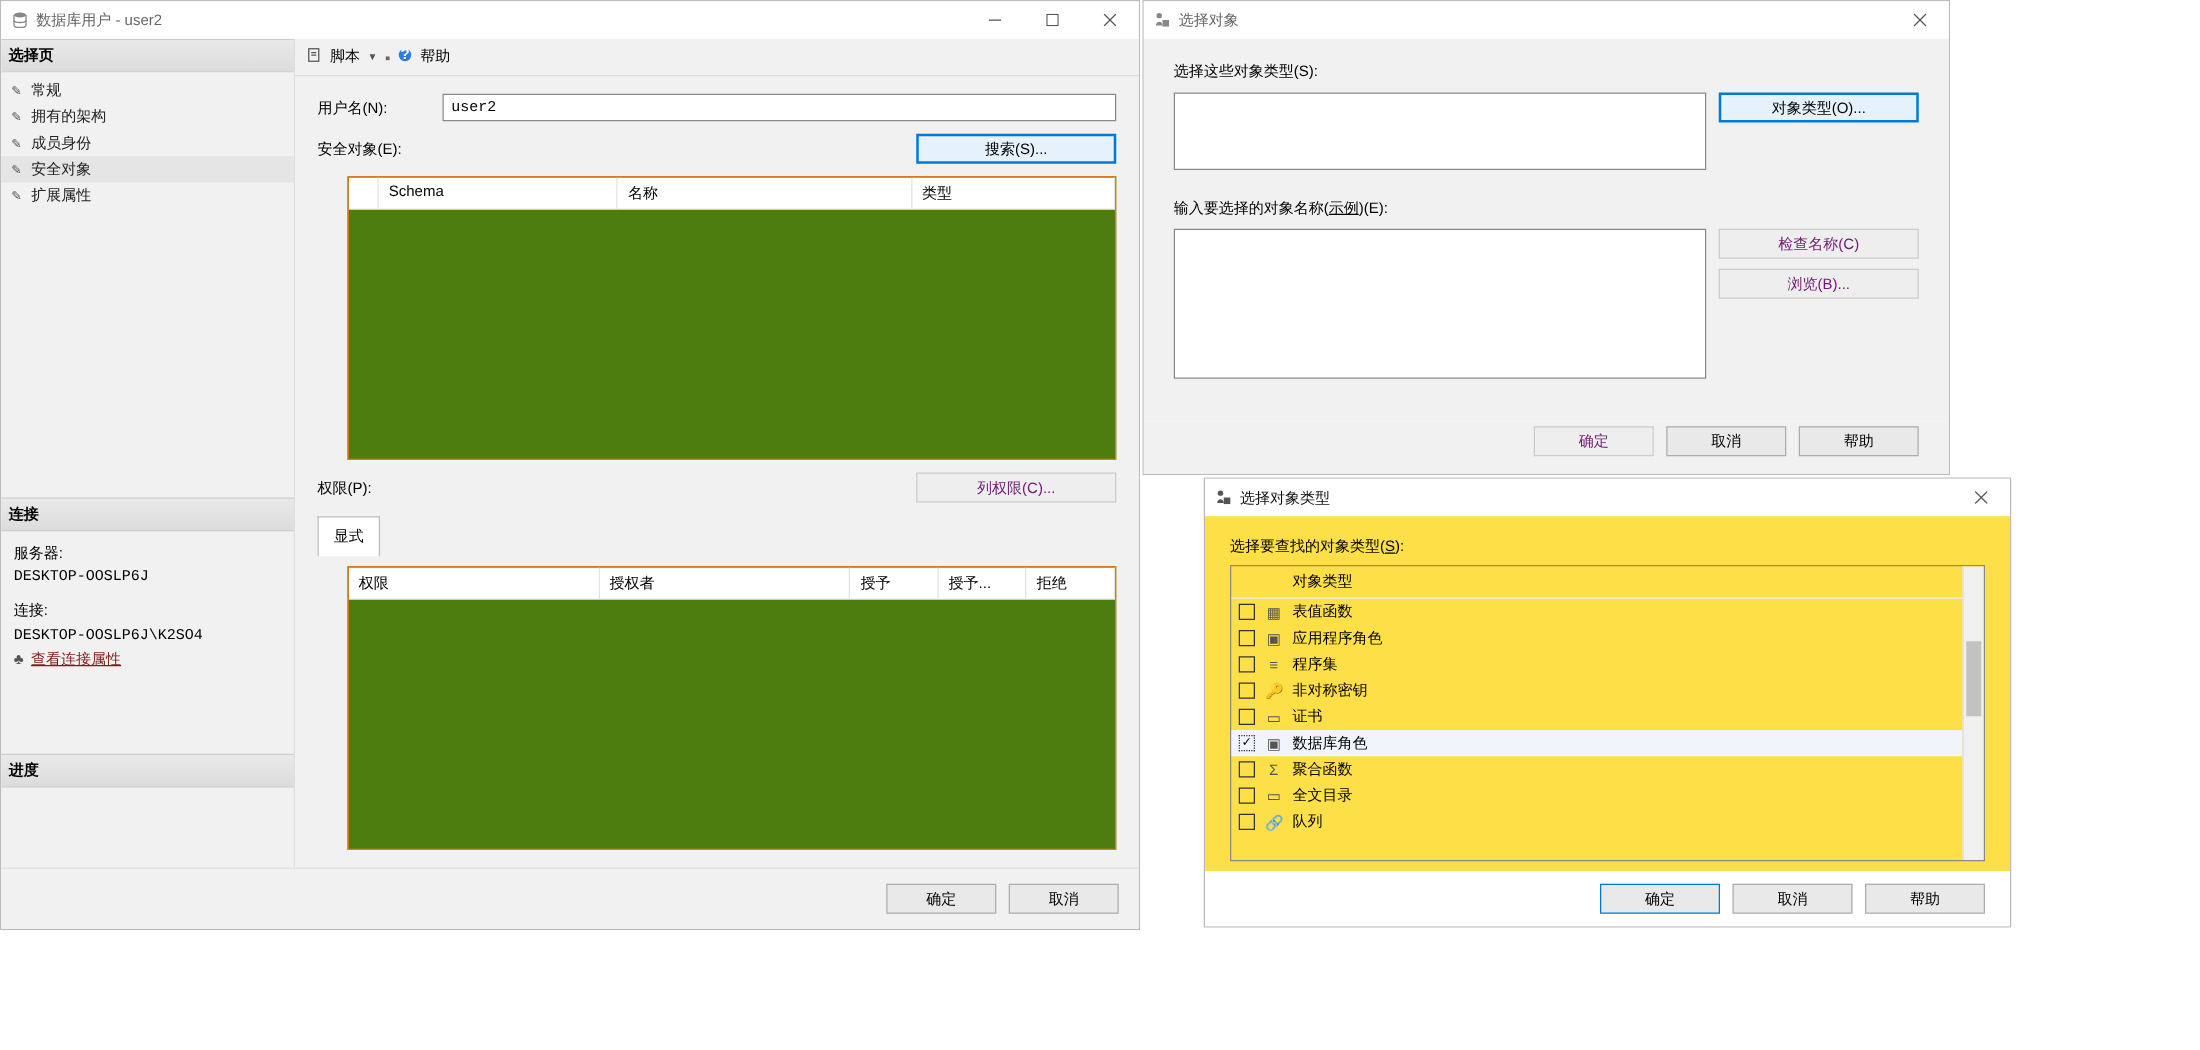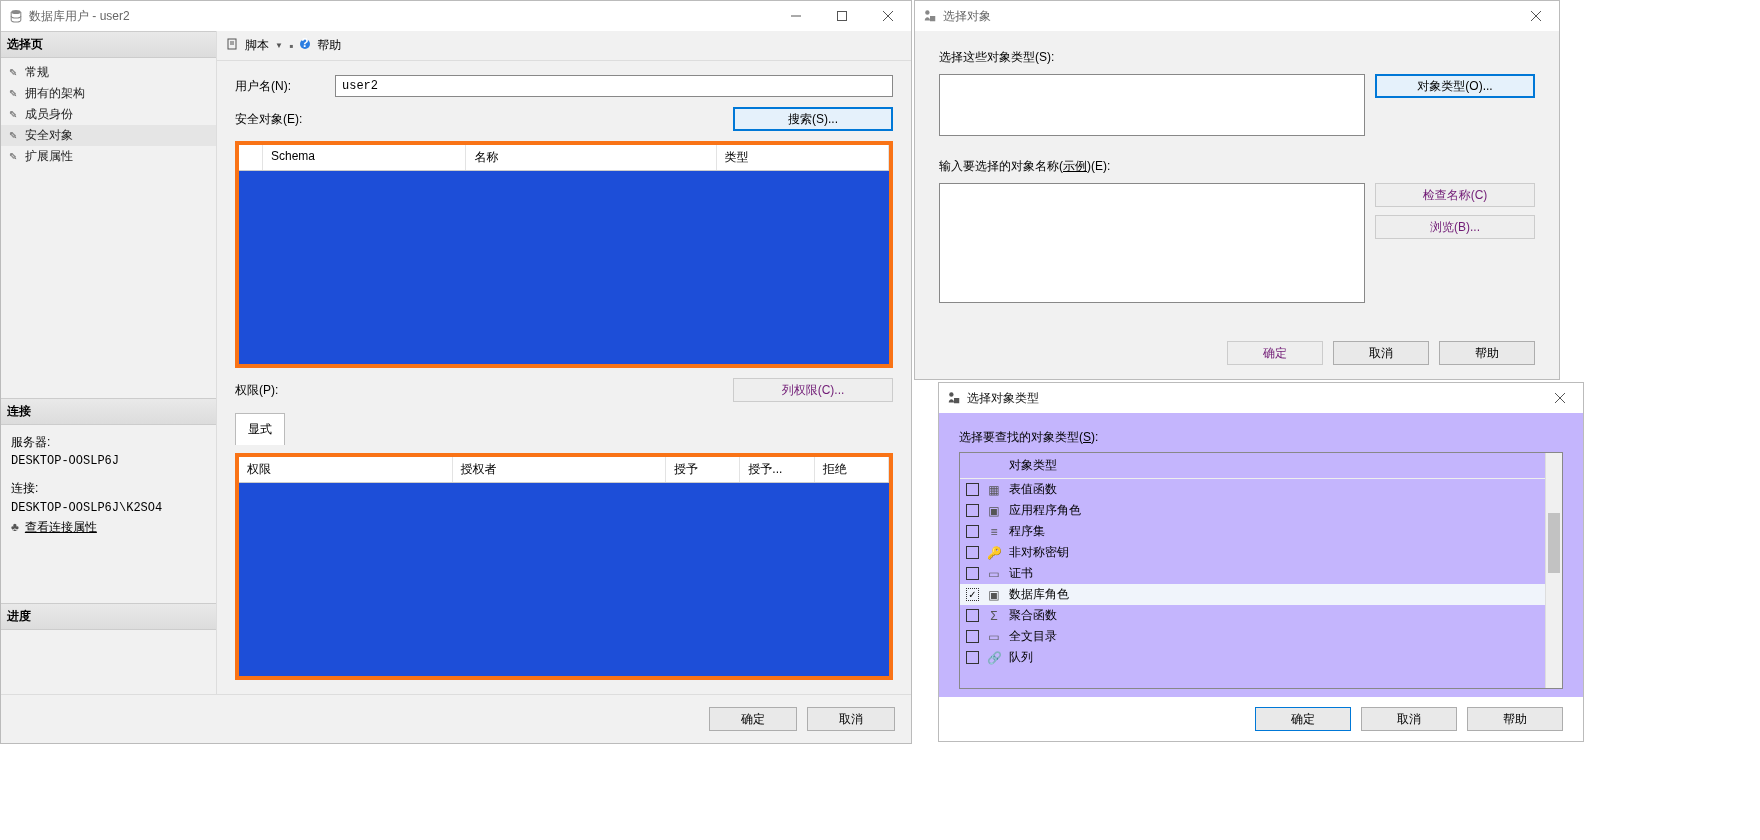--- a/index.html
+++ b/index.html
@@ -9,72 +9,72 @@
 .titlebar-left { display: flex; align-items: center; gap: 6px; color: #555; }
 .titlebar-icon svg { width: 14px; height: 14px; display: block; }
 .titlebar-title { color: #666; }
 .win-controls { display: flex; }
 .win-btn { width: 46px; height: 30px; display: flex; align-items: center; justify-content: center; color: #555; }
 .win-btn svg { width: 10px; height: 10px; stroke: #555; stroke-width: 1; fill: none; }
 
 
 #main-window { left: 0; top: 0; width: 912px; height: 744px; }
 #main-body { flex: 1; display: flex; overflow: hidden; }
-#sidebar { width: 216px; background: #f1f1f1; display: flex; flex-direction: column; border-right: 1px solid #ddd; }
+#sidebar { width: 235px; background: #f1f1f1; display: flex; flex-direction: column; border-right: 1px solid #ddd; }
 .side-header { background: linear-gradient(#e9e9e9,#dcdcdc); padding: 4px 6px; font-weight: bold; border-bottom: 1px solid #ccc; border-top: 1px solid #ccc; }
 .side-section { flex: 0 0 auto; }
 .page-list { background: #f1f1f1; padding: 4px 0; }
 .page-item { display: flex; align-items: center; gap: 4px; padding: 2px 8px; color: #222; cursor: default; }
 .page-item.selected { background: #e5e5e5; }
 .page-item .glyph { color: #555; font-size: 10px; width: 12px; }
 #side-pages { height: 340px; }
 #side-conn-body { padding: 8px 10px; line-height: 1.6; height: 178px; }
-.link { color: #000000; text-decoration: underline; }
+.link { color: #7f1d1d; text-decoration: underline; }
 .example-link { color: #000000; text-decoration: underline; }
 #side-progress-body { padding: 10px; display: flex; align-items: center; gap: 10px; height: 60px; }
 .spinner { width: 20px; height: 20px; border: 2px dotted #bbb; border-radius: 50%; }
 
 #content { flex: 1; display: flex; flex-direction: column; background: #f1f1f1; }
 #toolbar { display: flex; align-items: center; gap: 6px; padding: 6px 10px; background: #f1f1f1; border-bottom: 1px solid #ddd; }
 #toolbar .icon svg { width: 12px; height: 12px; }
 #toolbar .sep { color: #666; }
 .drop-arrow { font-size: 8px; color: #555; }
 #content-inner { flex: 1; padding: 14px 18px; display: flex; flex-direction: column; gap: 10px; overflow: hidden; }
 .form-row { display: flex; align-items: center; gap: 10px; }
 .form-label { min-width: 90px; }
 .text-input { flex: 1; height: 22px; padding: 2px 6px; border: 1px solid #888; background: #fff; font-family: "Courier New", monospace; }
 .row-between { display: flex; justify-content: space-between; align-items: center; }
 .btn { min-width: 88px; height: 24px; padding: 0 4px; background: #e9e9e9; border: 1px solid #adadad; cursor: default; text-align: center; }
 .btn.primary { border: 2px solid #0078d7; background: #e5f1fb; }
 .btn.default-btn { border: 1px solid #0078d7; }
 .btn:disabled, .btn.disabled { color: #701a75; background: #eee; border-color: #ccc; }
 .btn-wide { min-width: 160px; }
-.grid { background: #1d4ed8; border: 4px solid #f97316; flex: 1; display: flex; flex-direction: column; overflow: hidden; }
+.grid { background: #4d7c0f; border: 1px solid #f97316; flex: 1; display: flex; flex-direction: column; overflow: hidden; margin-left: 24px; }
 .grid-header { display: flex; background: #fff; border-bottom: 1px solid #ccc; }
 .gh { padding: 4px 8px; border-right: 1px solid #e3e3e3; }
 #securables-grid { height: 260px; }
 #perm-grid { height: 170px; }
 .tabbar { display: flex; gap: 0; }
 .tab { padding: 7px 12px; border: 1px solid #bbb; border-bottom: none; background: #fff; position: relative; top: 1px; }
 
 #main-footer { display: flex; justify-content: flex-end; gap: 10px; padding: 12px 16px; background: #f1f1f1; border-top: 1px solid #ddd; }
 
 
 #select-objects-window { left: 914px; top: 0; width: 646px; height: 380px; }
 #so-body { flex: 1; padding: 18px 24px; background: #f1f1f1; display: flex; flex-direction: column; gap: 8px; }
 .multiline-box { width: 100%; background: #fff; border: 1px solid #888; }
 #so-typebox { height: 62px; }
 #so-namesrow { display: flex; gap: 10px; }
 #so-namebox { flex: 1; height: 120px; }
 #so-sidebtns { display: flex; flex-direction: column; gap: 8px; }
 #so-footer { display: flex; justify-content: flex-end; gap: 10px; padding: 4px 24px 14px; background: #f1f1f1; }
 
 
-#select-types-window { left: 938px; top: 382px; width: 646px; height: 360px; }
-#st-body { flex: 1; padding: 16px 20px 8px; background: #c4b5fd; display: flex; flex-direction: column; gap: 6px; }
+#select-types-window { left: 963px; top: 382px; width: 646px; height: 360px; }
+#st-body { flex: 1; padding: 16px 20px 8px; background: #fde047; display: flex; flex-direction: column; gap: 6px; }
 #types-list-wrap { flex: 1; border: 1px solid #888; display: flex; overflow: hidden; }
 #types-list { flex: 1; overflow-y: auto; }
 #types-list .type-row { display: flex; align-items: center; gap: 8px; padding: 2px 6px; }
 #types-list .type-row.selected { background: #f0f4fb; }
 .chk { width: 13px; height: 13px; border: 1px solid #333; display: inline-flex; align-items: center; justify-content: center; font-size: 10px; line-height: 1; }
 .chk.dotted { border: 1px dotted #333; }
 .type-icon { width: 14px; text-align: center; color: #555; }
 .vscroll { width: 17px; background: #f0f0f0; border-left: 1px solid #ddd; position: relative; }
 .vscroll .thumb { position: absolute; left: 2px; right: 2px; top: 60px; height: 60px; background: #c2c2c2; }
 #st-footer { display: flex; justify-content: flex-end; gap: 10px; padding: 10px 20px; background: #fff; }

